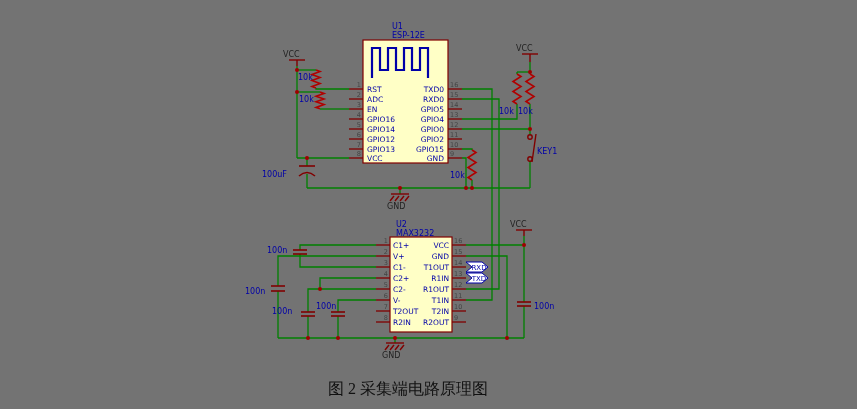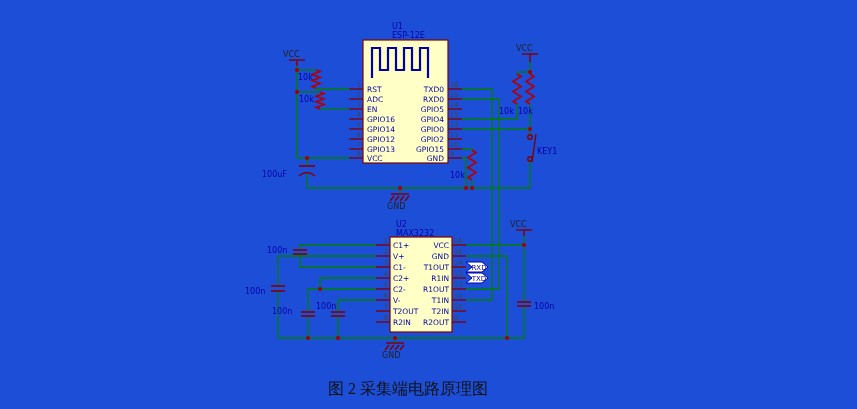--- a/index.html
+++ b/index.html
@@ -1,16 +1,16 @@
 <!DOCTYPE html>
 <html><head>
 <meta charset="utf-8">
 <style>
   html,body{margin:0;padding:0;background:#ffffff;}
-  .stage{position:relative;width:857px;height:409px;background:#1d4ed8;overflow:hidden;
+  .stage{position:relative;width:857px;height:409px;background:#737373;overflow:hidden;
          font-family:"DejaVu Sans",sans-serif;}
   svg{display:block;}
   .wire{stroke:#008000;stroke-width:1.3;fill:none;}
   .stub{stroke:#800000;stroke-width:1.3;}
   .icbox{fill:#FFFFC6;stroke:#800000;stroke-width:1.2;}
   .ant{stroke:#0000A8;stroke-width:2.2;fill:none;}
   .pname{font:7.5px "DejaVu Sans",sans-serif;fill:#0000A8;}
   .num{font:6.5px "DejaVu Sans",sans-serif;fill:#444444;}
   .lbl{font:8px "DejaVu Sans",sans-serif;fill:#0000A8;}
   .ttl{font:8px "DejaVu Sans",sans-serif;fill:#0000A8;}

